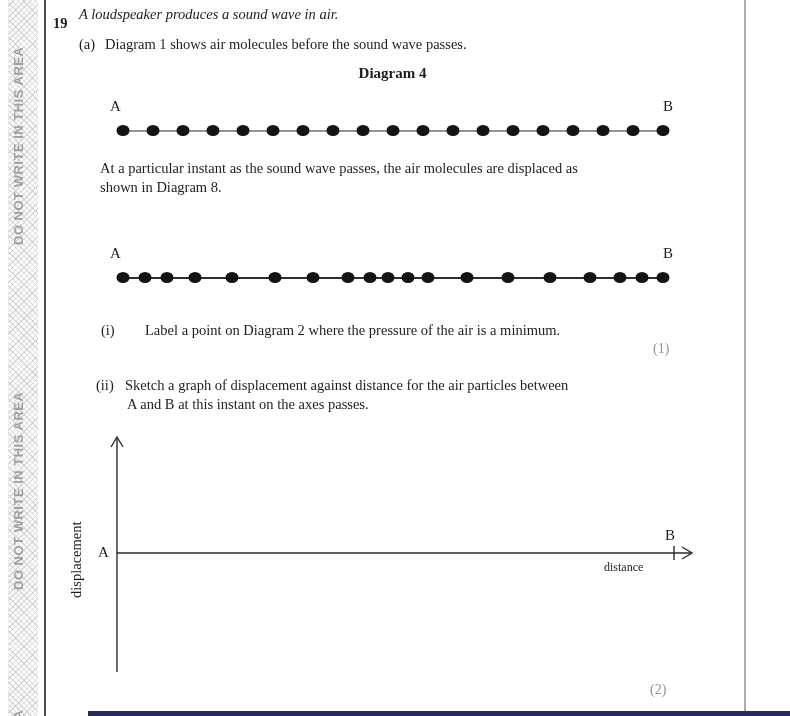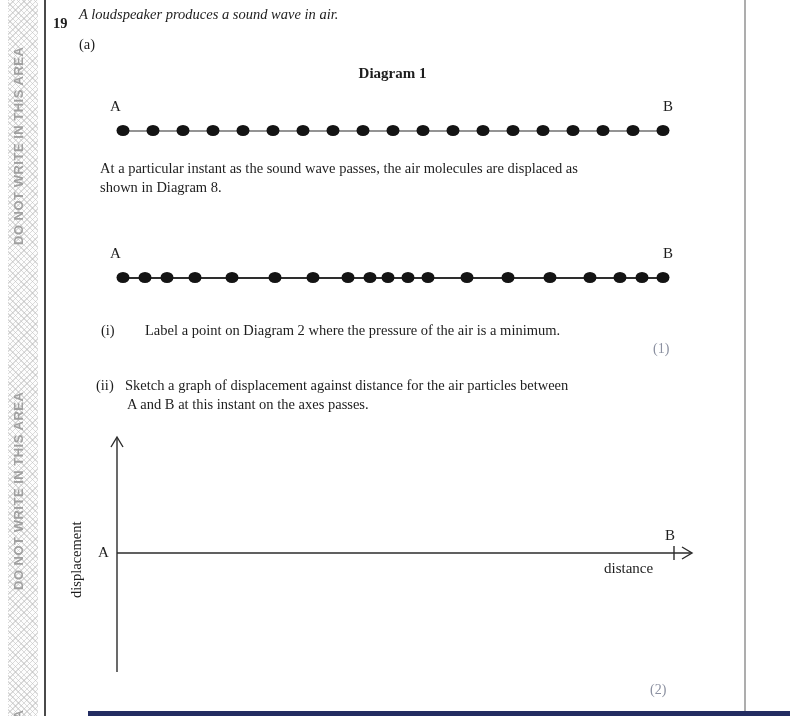--- a/index.html
+++ b/index.html
@@ -32,40 +32,41 @@
   .dot-row.d1 .line{top:5px;height:2px;background:#949494;}
   .dot-row.d2 .line{top:5px;height:1.5px;background:#2e2e2e;}
   .dot{position:absolute;top:0;width:13px;height:11px;background:#141414;
     border-radius:50%;transform:translateX(-50%);}
 
   .axes-svg{position:absolute;left:60px;top:418px;width:640px;height:260px;}
   .y-axis-label{position:absolute;left:68px;top:508px;height:90px;
     writing-mode:vertical-rl;transform:rotate(180deg);font-size:14.5px;white-space:nowrap;}
   .graph-a{position:absolute;left:98px;top:544px;font-size:15px;}
   .graph-b{position:absolute;left:665px;top:527px;font-size:15px;}
-  .x-axis-label{position:absolute;left:604px;top:560px;font-size:15px;}
+  .x-axis-label{position:absolute;left:604px;top:560px;font-size:12px;}
 </style>
 </head>
 <body>
 
 <div class="page">
 
   <div class="margin-strip"></div>
   <div class="margin-text" style="top:30px;height:215px;">DO NOT WRITE IN THIS AREA</div>
   <div class="margin-text" style="top:368px;height:222px;">DO NOT WRITE IN THIS AREA</div>
   <div class="margin-text" style="top:688px;height:220px;">DO NOT WRITE IN THIS AREA</div>
   <div class="rule-left"></div>
   <div class="rule-right"></div>
 
   <div class="t bold" style="left:53px;top:14px;">19</div>
   <div class="t" style="left:79px;top:5px;font-style:italic;">A loudspeaker produces a sound wave in air.</div>
 
   <div class="t" style="left:79px;top:35px;">(a)</div>
+  <div class="t" style="left:105px;top:35px;">Diagram 1 shows air molecules before the sound wave passes.</div>
 
-  <div class="diagram-title" style="top:65px;">Diagram 1</div>
+  <div class="diagram-title" style="top:65px;">Diagram 4</div>
   <div class="ab-label" style="left:110px;top:98px;">A</div>
   <div class="ab-label" style="left:663px;top:98px;">B</div>
   <div class="dot-row d1" id="d1-dots" style="top:125px;">
     <div class="line"></div>
   <span class="dot" style="left: 5px;"></span>
       <span class="dot" style="left: 35px;"></span>
       <span class="dot" style="left: 65px;"></span>
       <span class="dot" style="left: 95px;"></span>
       <span class="dot" style="left: 125px;"></span>
       <span class="dot" style="left: 155px;"></span>

